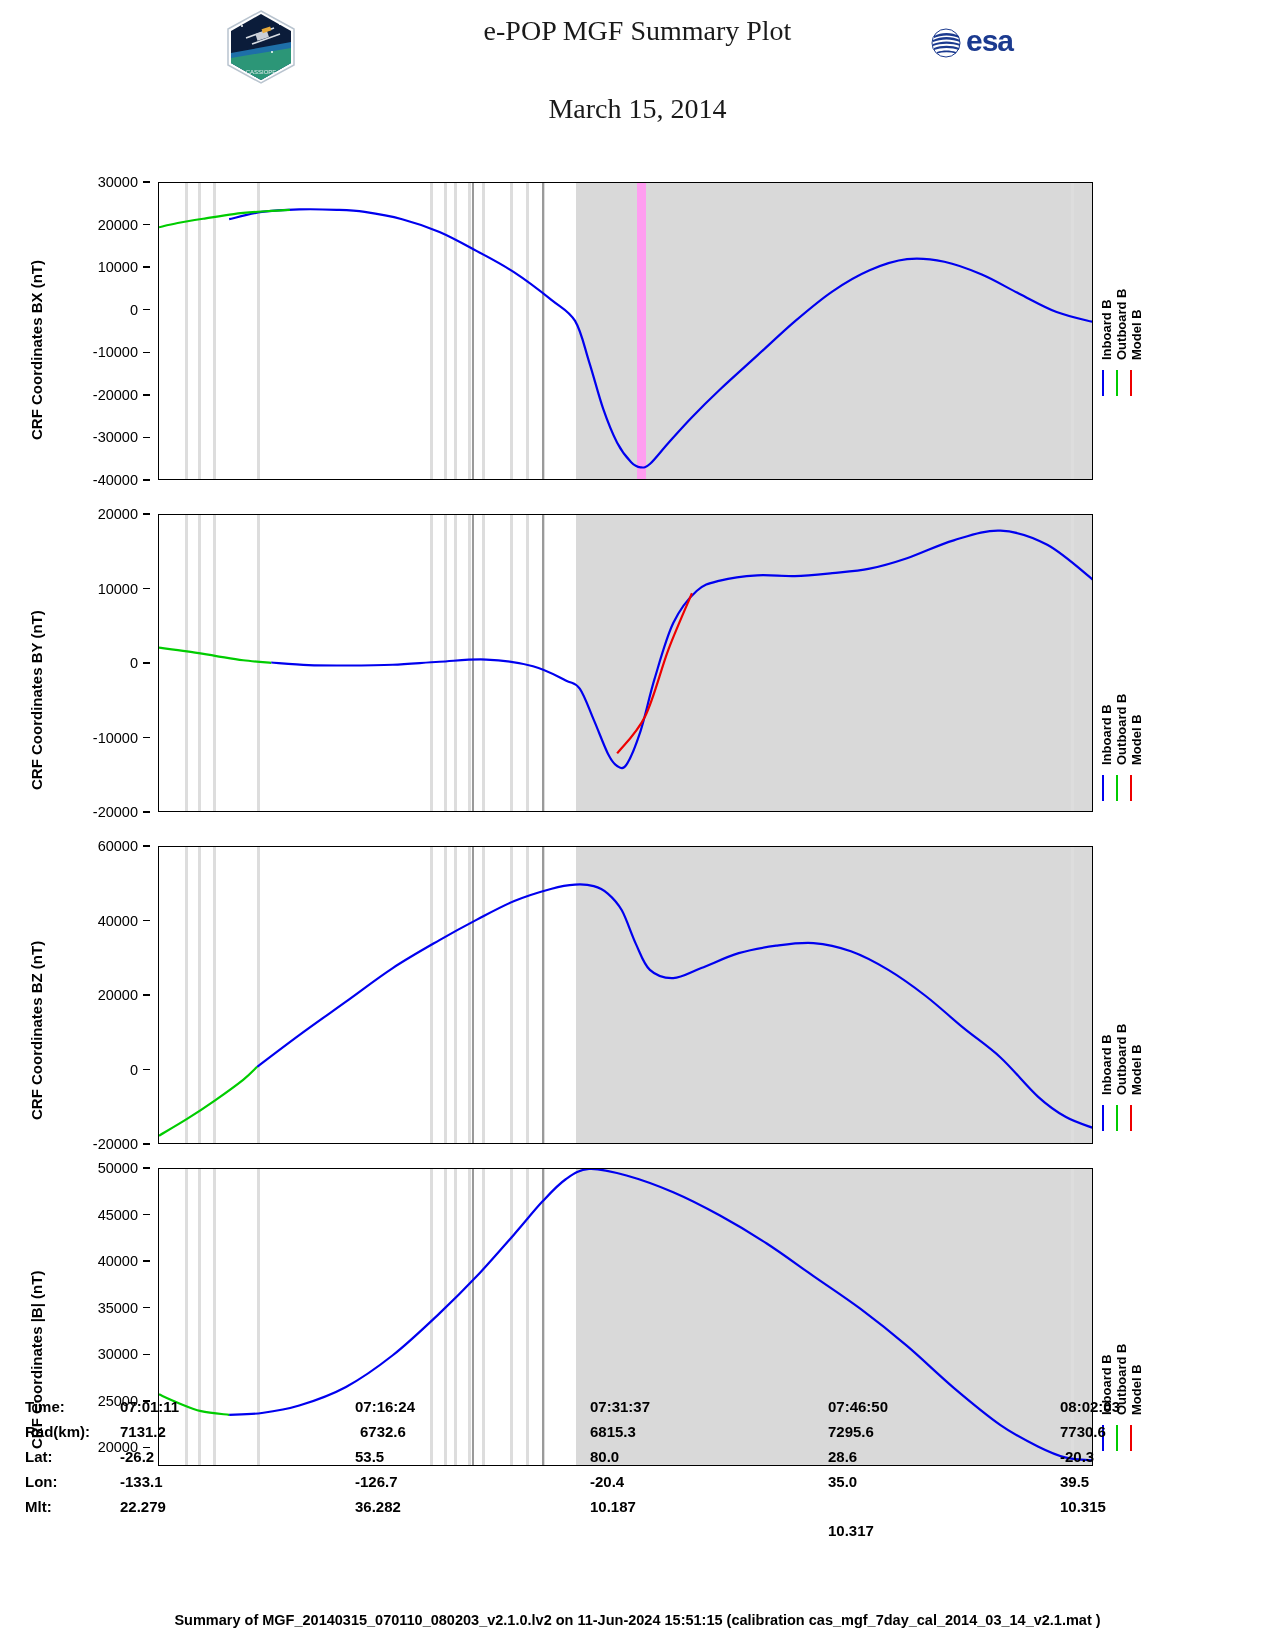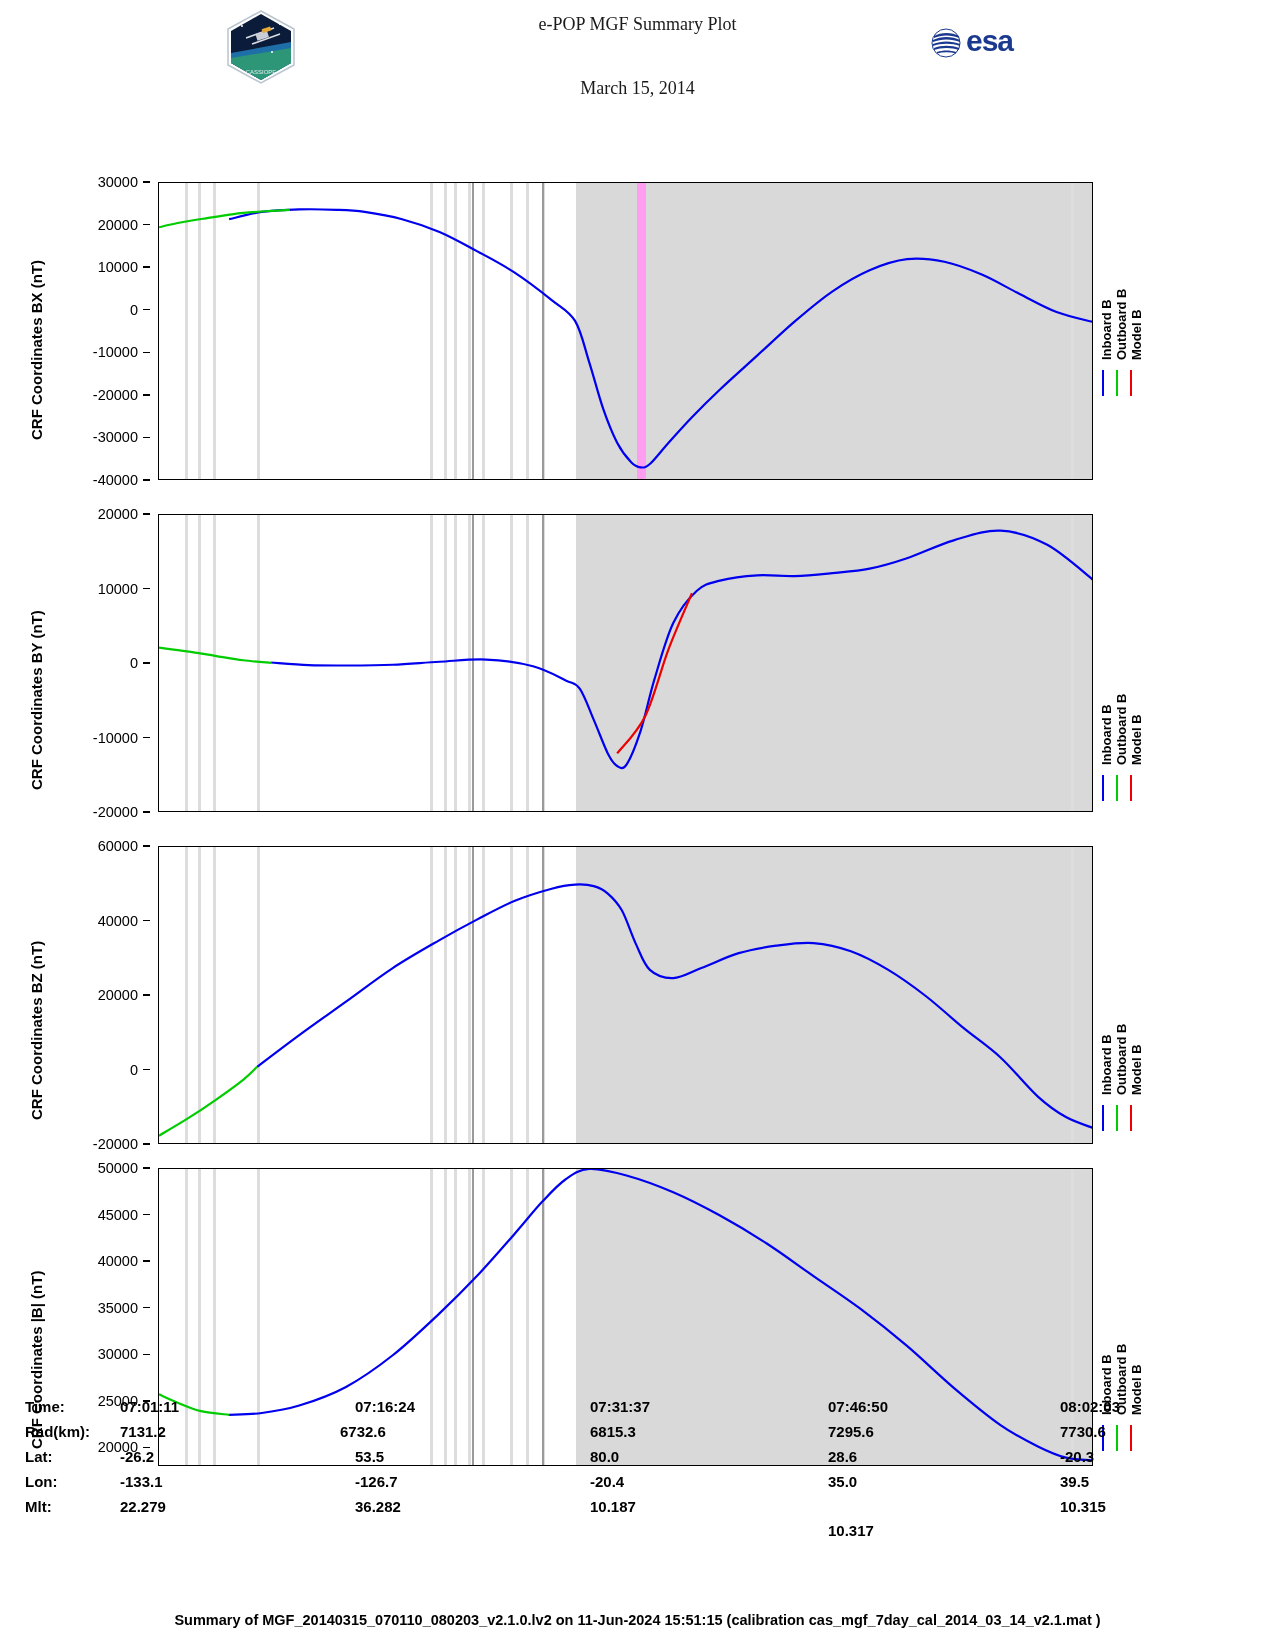--- a/index.html
+++ b/index.html
@@ -8,21 +8,21 @@
     background:#ffffff;
     font-family:"Liberation Sans", sans-serif;
     position:relative;
     overflow:hidden;
   }
   
   .header { position:relative; height:90px; }
   .title {
     position:absolute; left:0; top:12px; width:1275px; text-align:center;
     font-family:"Liberation Serif", serif;
-    font-size:18px; color:#1a1a1a; line-height:1.35;
+    font-size:28px; color:#1a1a1a; line-height:1.35;
   }
   .title .l2 { display:block;margin-top:40px; }
   .logo-epop {
     position:absolute; left:222px; top:8px; width:78px; height:78px;
   }
   .logo-esa {
     position:absolute; left:928px; top:24px; width:112px; height:36px;
   }
   .esa-text {
     font-family:"Liberation Sans", sans-serif;
@@ -350,21 +350,21 @@
       <div class="tlabel">Time:</div>
       <div class="tval" style="left: 120px;">07:01:11</div>
       <div class="tval" style="left: 355px;">07:16:24</div>
       <div class="tval" style="left: 590px;">07:31:37</div>
       <div class="tval" style="left: 828px;">07:46:50</div>
       <div class="tval" style="left: 1060px;">08:02:03</div>
     </div>
     <div class="trow">
       <div class="tlabel">Rad(km):</div>
       <div class="tval" style="left: 120px; text-align: center;">7131.2</div>
-      <div class="tval" style="left: 340px; text-align: right;">6732.6</div>
+      <div class="tval" style="left: 360px; text-align: right;">6732.6</div>
       <div class="tval" style="left: 590px;">6815.3</div>
       <div class="tval" style="left: 828px;">7295.6</div>
       <div class="tval" style="left: 1060px;">7730.6</div>
     </div>
     <div class="trow">
       <div class="tlabel">Lat:</div>
       <div class="tval" style="left: 120px;">-26.2</div>
       <div class="tval" style="left: 355px;">53.5</div>
       <div class="tval" style="left: 590px;">80.0</div>
       <div class="tval" style="left: 828px;">28.6</div>

